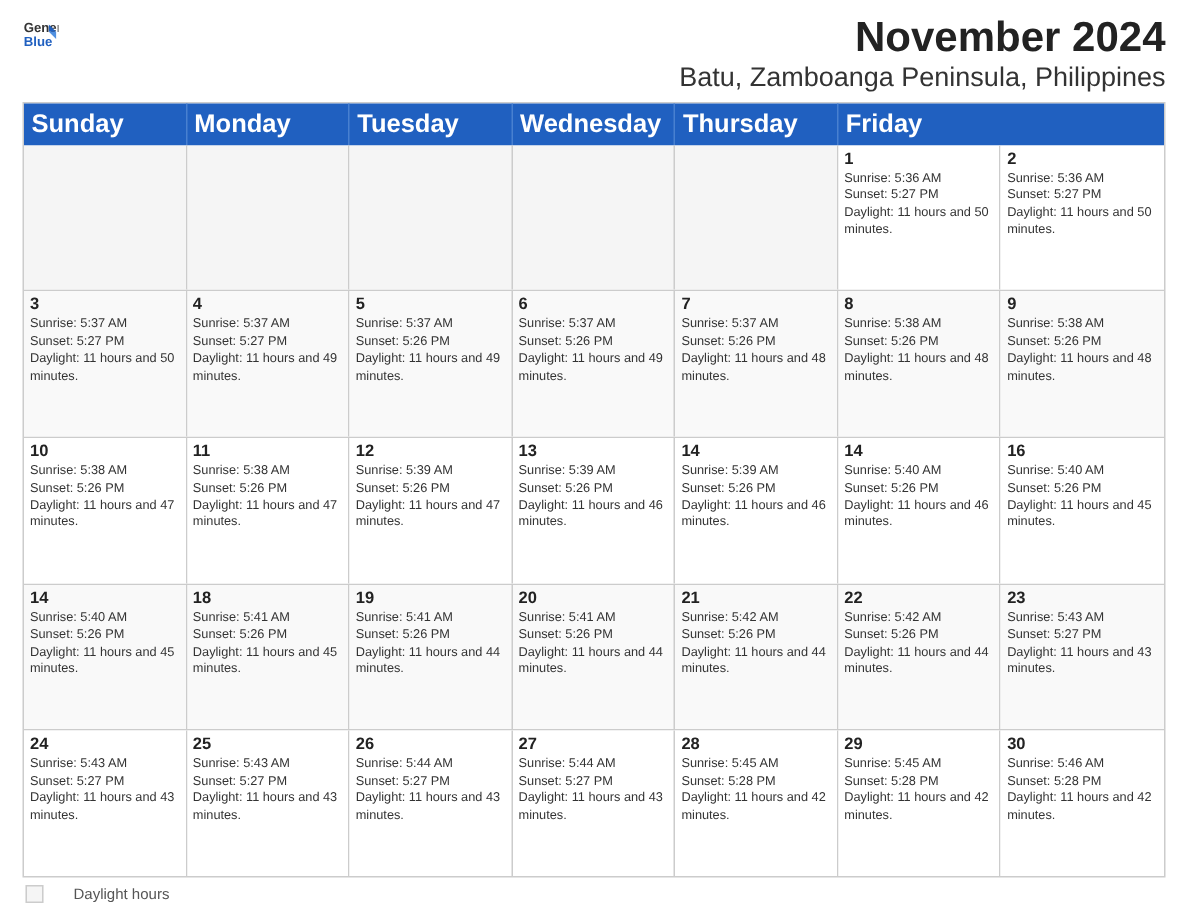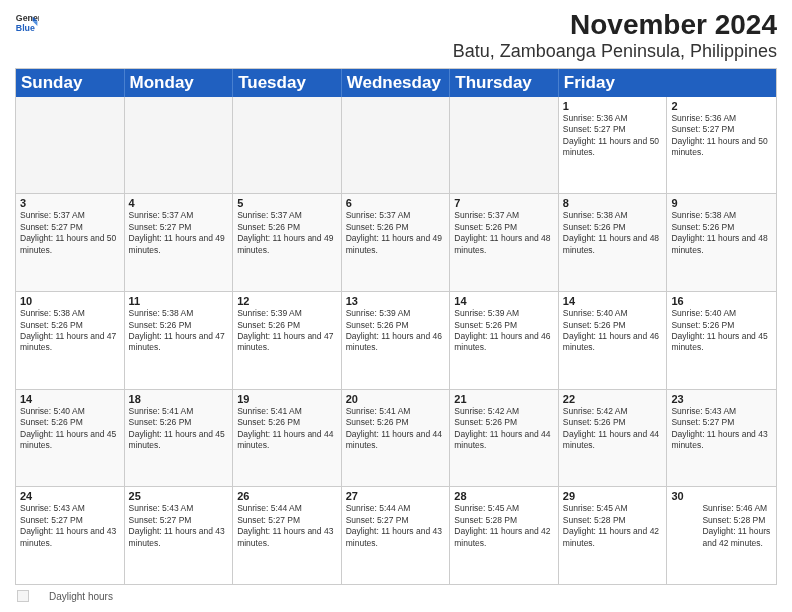--- a/index.html
+++ b/index.html
@@ -331,21 +331,21 @@
 Daylight: 11 hours and 42 minutes.</div>
           </div>
           <div class="cal-cell">
             <span class="day-num">29</span>
             <div class="cell-text" style="white-space: pre-line;">Sunrise: 5:45 AM
 Sunset: 5:28 PM
 Daylight: 11 hours and 42 minutes.</div>
           </div>
           <div class="cal-cell">
             <span class="day-num">30</span>
-            <div class="cell-text" style="white-space: pre-line; margin-left: 31px;">Sunrise: 5:46 AM
+            <div class="cell-text" style="white-space: pre-line;">Sunrise: 5:46 AM
 Sunset: 5:28 PM
 Daylight: 11 hours and 42 minutes.</div>
           </div>
         </div>
       </div>
   </div>
 
   <div class="legend">
     <div class="legend-box"></div>
     <span>Daylight hours</span>

